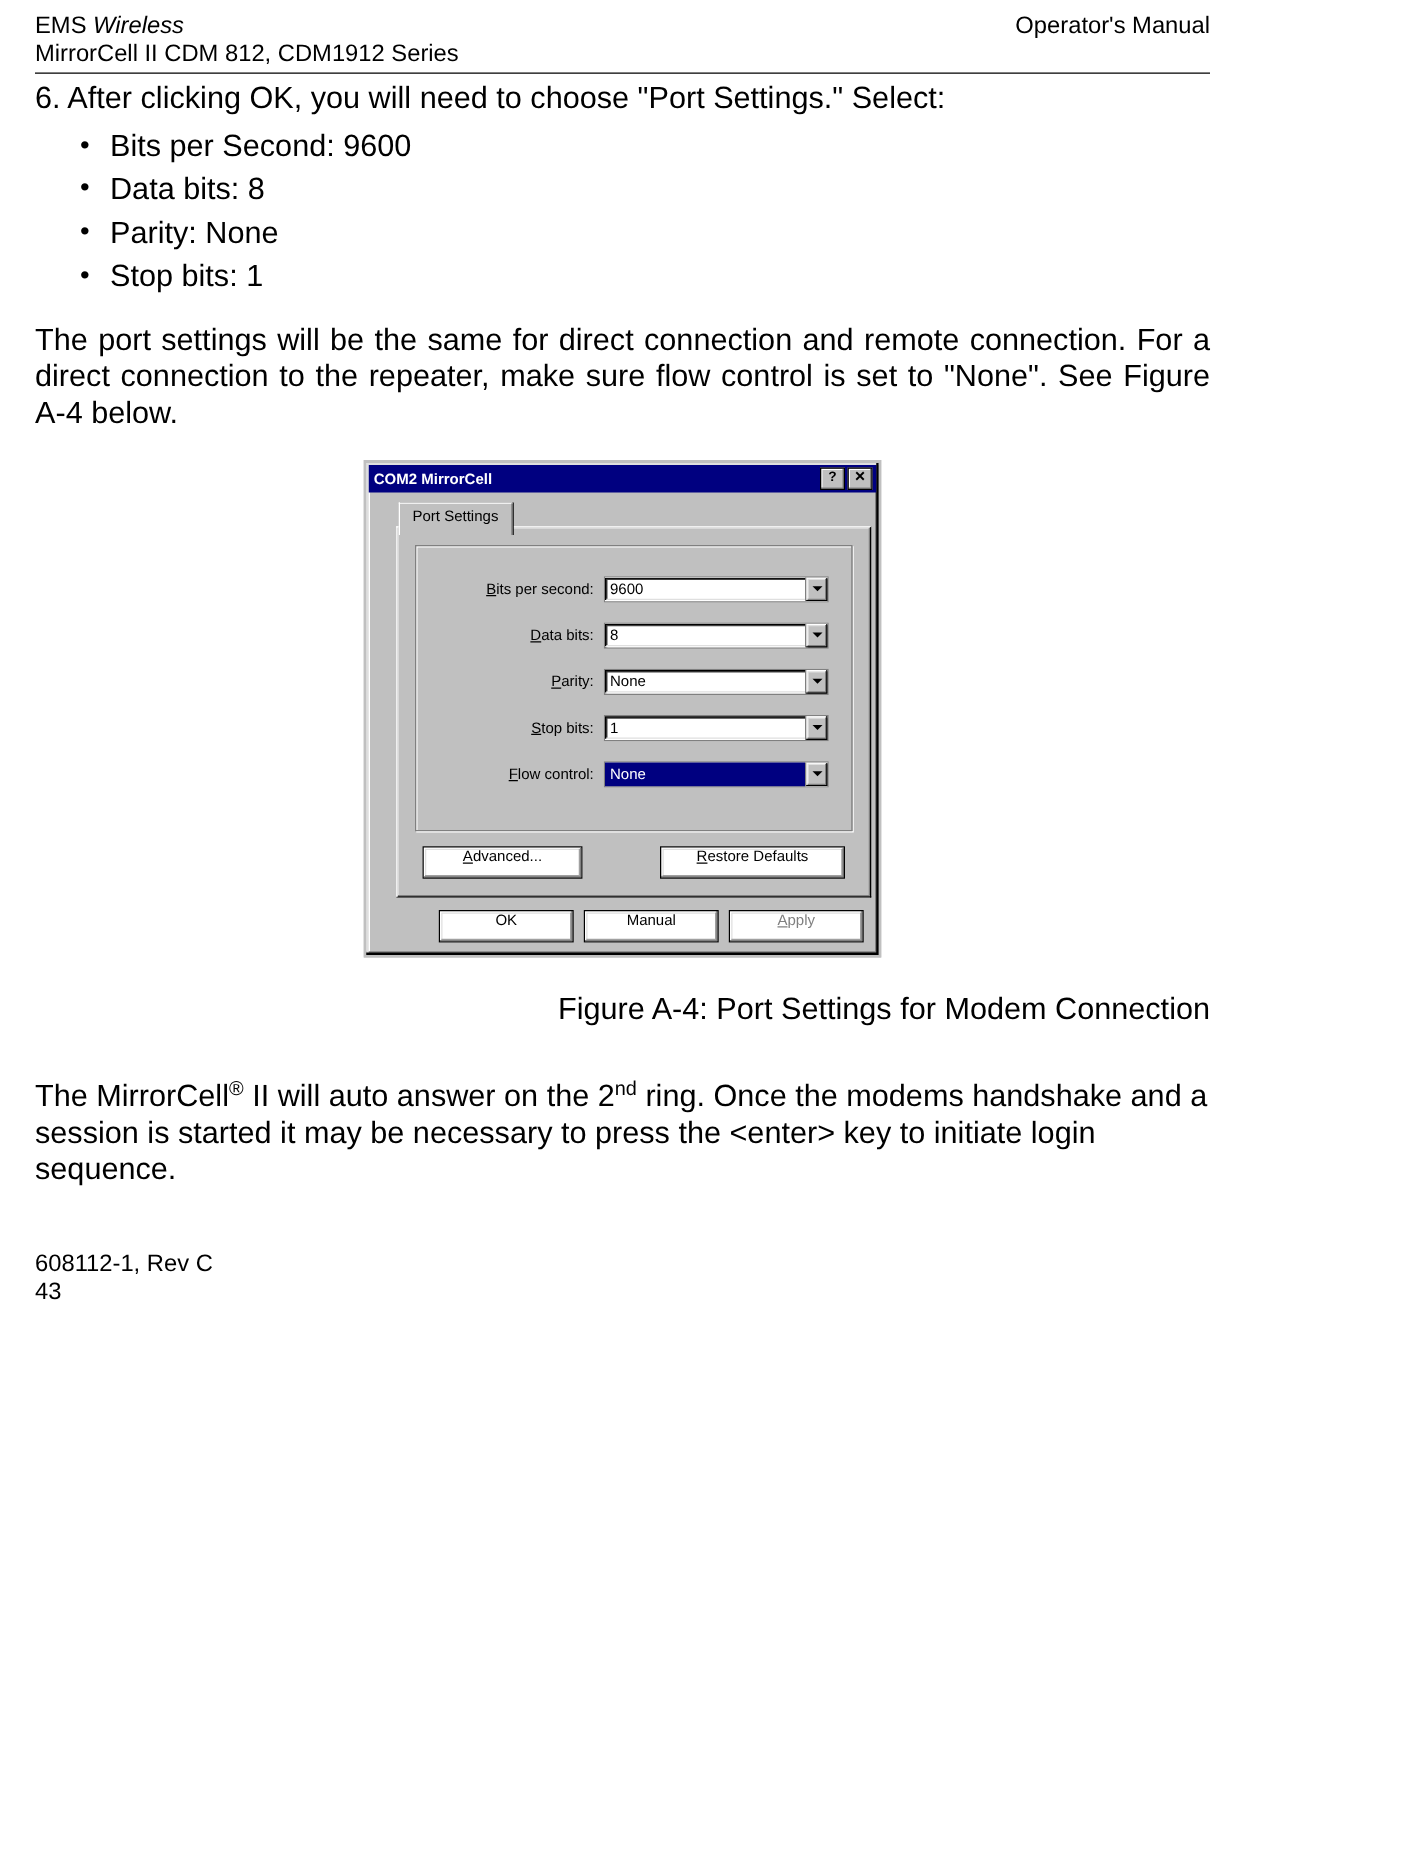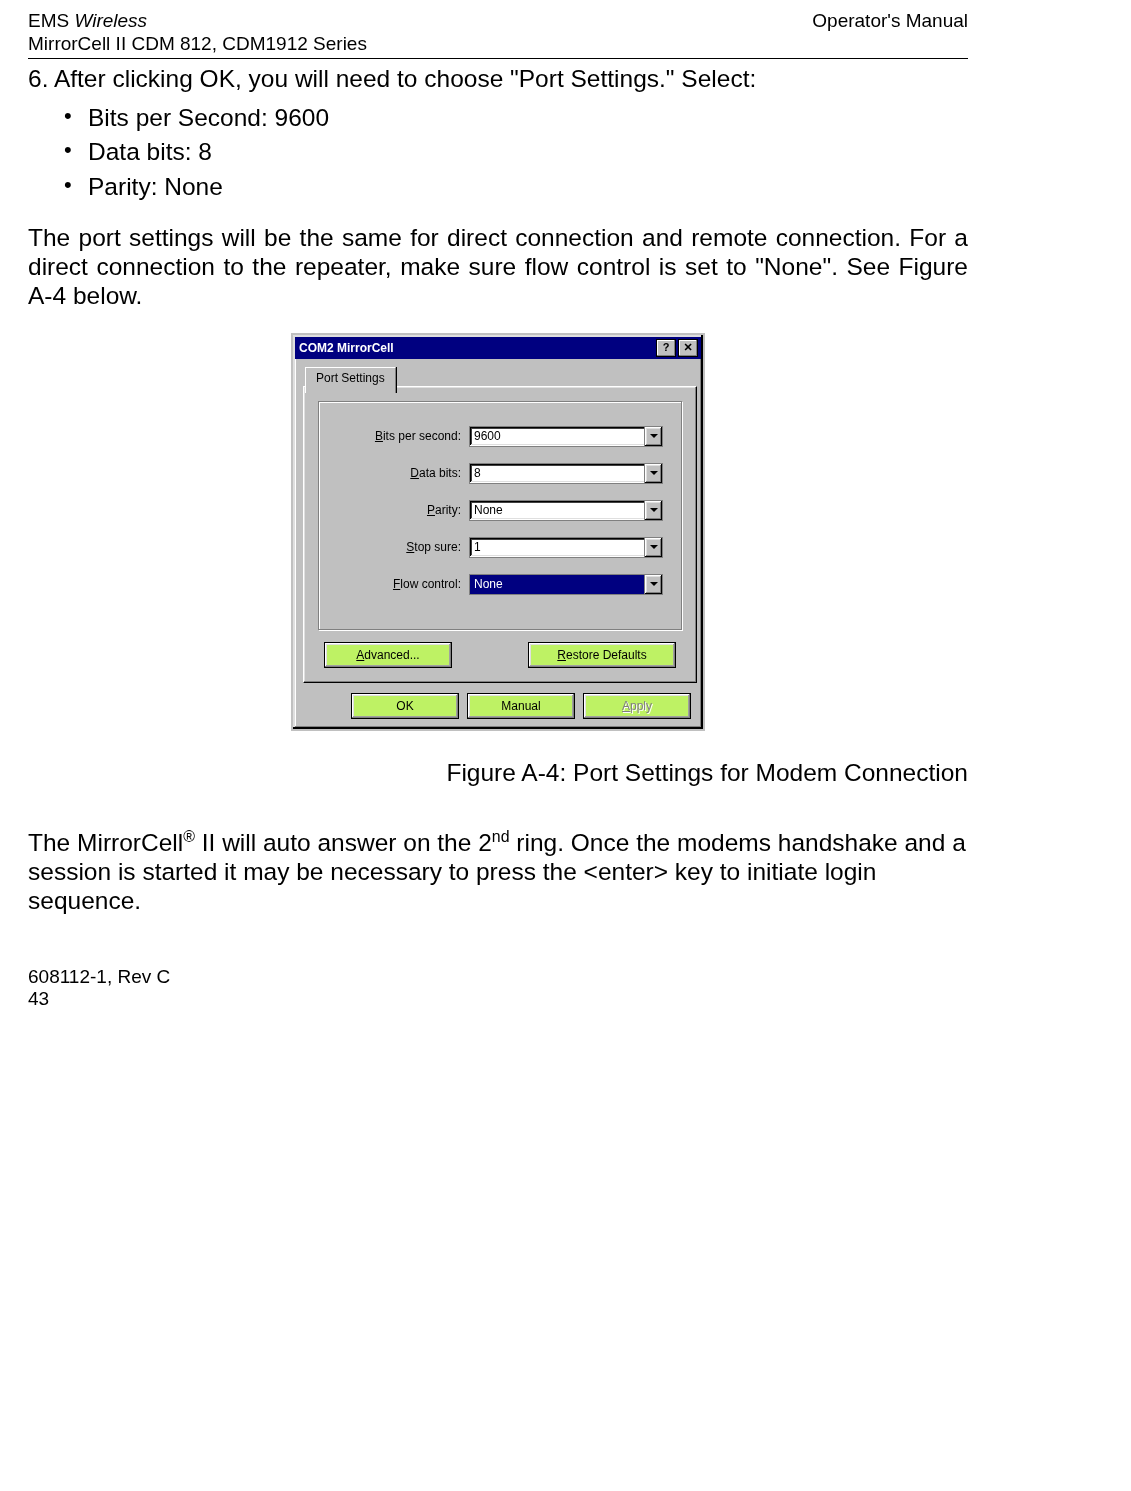--- a/index.html
+++ b/index.html
@@ -113,21 +113,21 @@
     display: flex;
     align-items: center;
     justify-content: center;
     color: #000;
     font-weight: bold;
     font-family: Arial, sans-serif;
     font-size: 11px;
     line-height: 1;
   }
   .dlg-body {
-    padding: 4px 6px 6px 10px;
+    padding: 4px 6px 6px 24px;
   }
   .tabstrip {
     position: relative;
     height: 22px;
   }
   .tab {
     position: absolute;
     top: 2px;
     left: 2px;
     height: 22px;
@@ -204,27 +204,27 @@
     display:block;
     width:0;height:0;
     border-left:4px solid transparent;
     border-right:4px solid transparent;
     border-top:4px solid #000;
   }
   .btn {
     height: 24px;
     min-width: 90px;
     padding: 0 8px;
-    background: #bef264;
+    background: #ffffff;
     border: 1px solid #000;
     box-shadow: inset -1px -1px #808080, inset 1px 1px #fff,
                 inset -2px -2px #a0a0a0, inset 2px 2px #dfdfdf;
     font-size: 12px;
     display: inline-flex;
-    align-items: center;
+    align-items: flex-start;
     justify-content: center;
   }
   .btn.disabled { color: #808080; text-shadow: 1px 1px #fff; }
   .panel-btn-row {
     display: flex;
     justify-content: space-between;
     padding: 0 6px;
   }
   .dlg-btn-row {
     display: flex;
@@ -248,20 +248,21 @@
   </div>
   <hr class="rule">
 
   <div class="body-text">
     <div class="step">6.  After clicking OK, you will need to choose "Port Settings." Select:</div>
 
     <ul class="bullets">
       <li>Bits per Second: 9600</li>
       <li>Data bits: 8</li>
       <li>Parity: None</li>
+      <li>Stop bits: 1</li>
     </ul>
 
     <div class="para">The port settings will be the same for direct connection and remote connection. For a direct connection to the repeater, make sure flow control is set to "None".   See Figure A-4 below.</div>
 
     <div class="figure-wrap">
       <div class="dlg">
         <div class="titlebar">
           <span class="title-text">COM2 MirrorCell</span>
           <div class="title-buttons">
             <div class="tb-btn">?</div>
@@ -293,21 +294,21 @@
 
               <div class="form-row">
                 <div class="form-label"><span class="u">P</span><span>arity:</span></div>
                 <div class="combo">
                   <div class="combo-text">None</div>
                   <div class="combo-btn"></div>
                 </div>
               </div>
 
               <div class="form-row">
-                <div class="form-label"><span class="u">S</span><span>top sure:</span></div>
+                <div class="form-label"><span class="u">S</span><span>top bits:</span></div>
                 <div class="combo">
                   <div class="combo-text">1</div>
                   <div class="combo-btn"></div>
                 </div>
               </div>
 
               <div class="form-row">
                 <div class="form-label"><span class="u">F</span><span>low control:</span></div>
                 <div class="combo sel">
                   <div class="combo-text">None</div>

